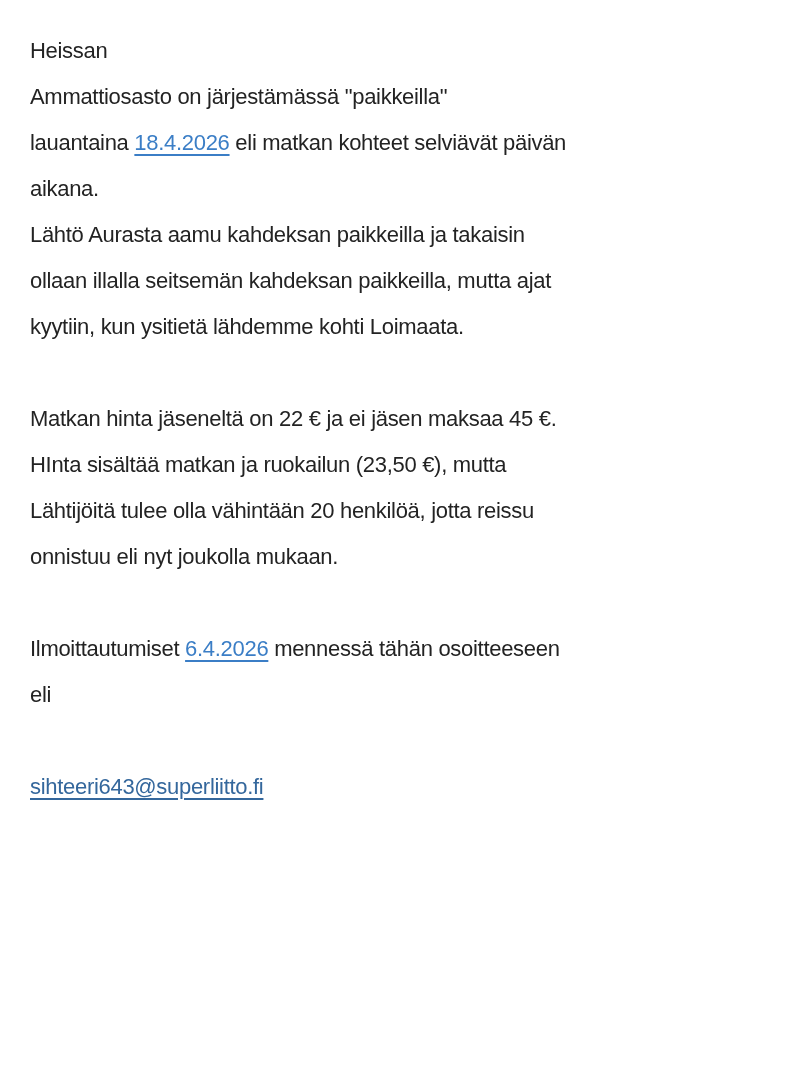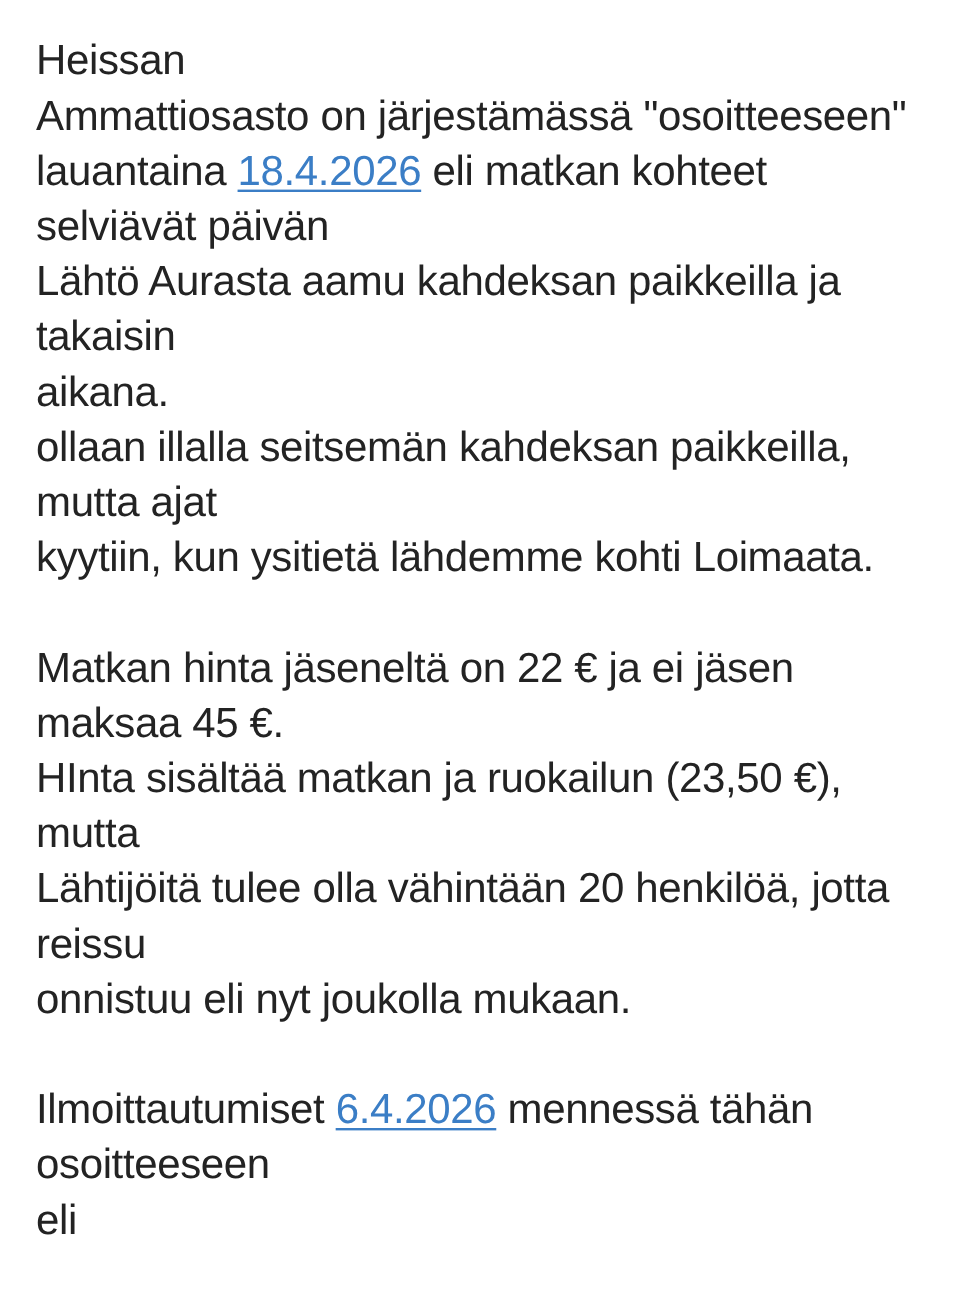--- a/index.html
+++ b/index.html
@@ -8,21 +8,21 @@
     background: #ffffff;
   }
   .page {
     width: 800px;
     height: 1080px;
     box-sizing: border-box;
     background: var(--bg, #ffffff);
     padding: 28px 28px 0 30px;
     overflow: hidden;
     font-family: "Liberation Sans", "DejaVu Sans", sans-serif;
-    font-size: 35px;
+    font-size: 22px;
     line-height: 46px;
     letter-spacing: -0.3px;
     color: var(--text, #232323);
   }
   .line {
     white-space: pre-wrap;
     min-height: 46px;
   }
   .seg {
     color: inherit;
@@ -38,24 +38,24 @@
   a.doc-link.email {
     color: var(--email-link, #34679c);
   }
 </style>
 </head>
 <body>
 
 <div class="page">
   <div id="doc-lines">
       <div class="line"><span class="seg">Heissan</span></div>
-      <div class="line"><span class="seg">Ammattiosasto on järjestämässä "osoitteeseen"</span></div>
+      <div class="line"><span class="seg">Ammattiosasto on järjestämässä "paikkeilla"</span></div>
       <div class="line"><span class="seg">lauantaina </span><a class="doc-link" href="#">18.4.2026</a><span class="seg"> eli matkan kohteet selviävät päivän</span></div>
+      <div class="line"><span class="seg">aikana.</span></div>
       <div class="line"><span class="seg">Lähtö Aurasta aamu kahdeksan paikkeilla ja takaisin</span></div>
-      <div class="line"><span class="seg">aikana.</span></div>
       <div class="line"><span class="seg">ollaan illalla seitsemän kahdeksan paikkeilla, mutta ajat</span></div>
       <div class="line"><span class="seg">kyytiin, kun ysitietä lähdemme kohti Loimaata.</span></div>
       <div class="line">&nbsp;</div>
       <div class="line"><span class="seg">Matkan hinta jäseneltä on 22 € ja ei jäsen maksaa 45 €.</span></div>
       <div class="line"><span class="seg">HInta sisältää matkan ja ruokailun (23,50 €), mutta</span></div>
       <div class="line"><span class="seg">Lähtijöitä tulee olla vähintään 20 henkilöä, jotta reissu</span></div>
       <div class="line"><span class="seg">onnistuu eli nyt joukolla mukaan.</span></div>
       <div class="line">&nbsp;</div>
       <div class="line"><span class="seg">Ilmoittautumiset </span><a class="doc-link" href="#">6.4.2026</a><span class="seg"> mennessä tähän osoitteeseen</span></div>
       <div class="line"><span class="seg">eli</span></div>

